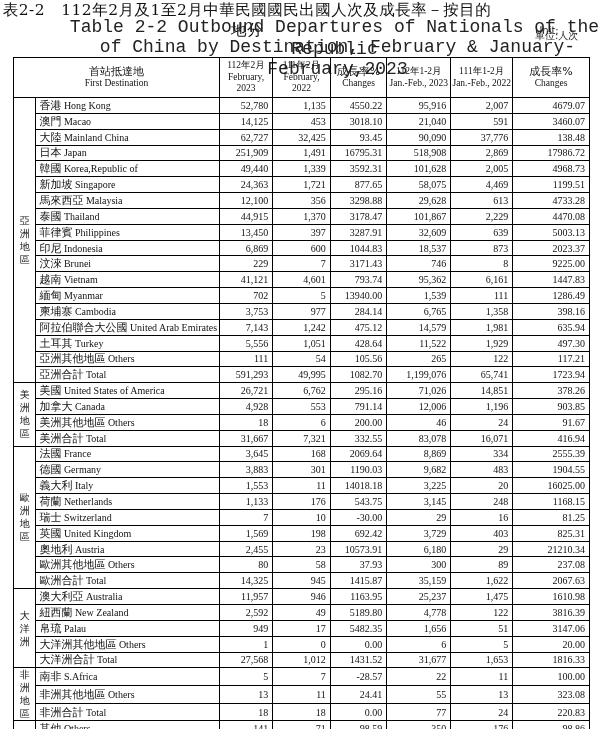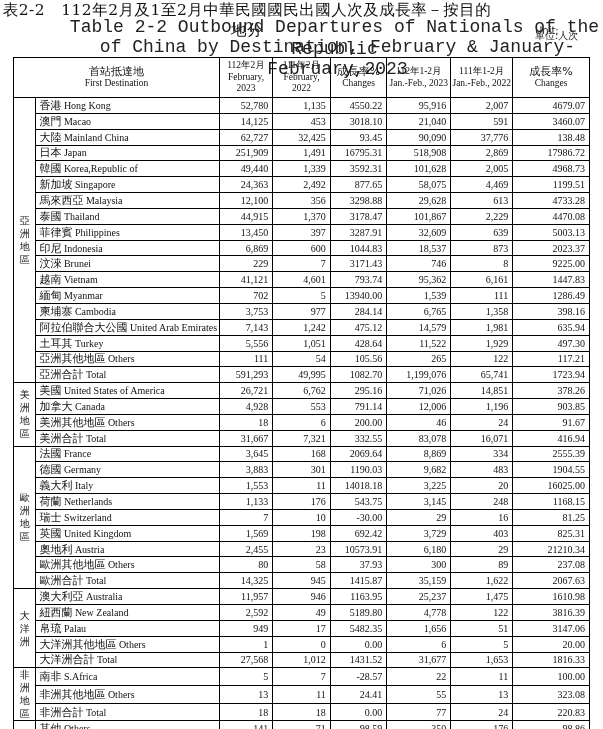--- a/index.html
+++ b/index.html
@@ -130,21 +130,21 @@
         <td class="num">49,440</td>
         <td class="num">1,339</td>
         <td class="num">3592.31</td>
         <td class="num">101,628</td>
         <td class="num">2,005</td>
         <td class="num">4968.73</td>
       </tr>
       <tr>
         <td class="name"><span class="zh">新加坡</span> <span>Singapore</span></td>
         <td class="num">24,363</td>
-        <td class="num">2,492</td>
+        <td class="num">1,721</td>
         <td class="num">877.65</td>
         <td class="num">58,075</td>
         <td class="num">4,469</td>
         <td class="num">1199.51</td>
       </tr>
       <tr>
         <td class="name"><span class="zh">馬來西亞</span> <span>Malaysia</span></td>
         <td class="num">12,100</td>
         <td class="num">356</td>
         <td class="num">3298.88</td>

